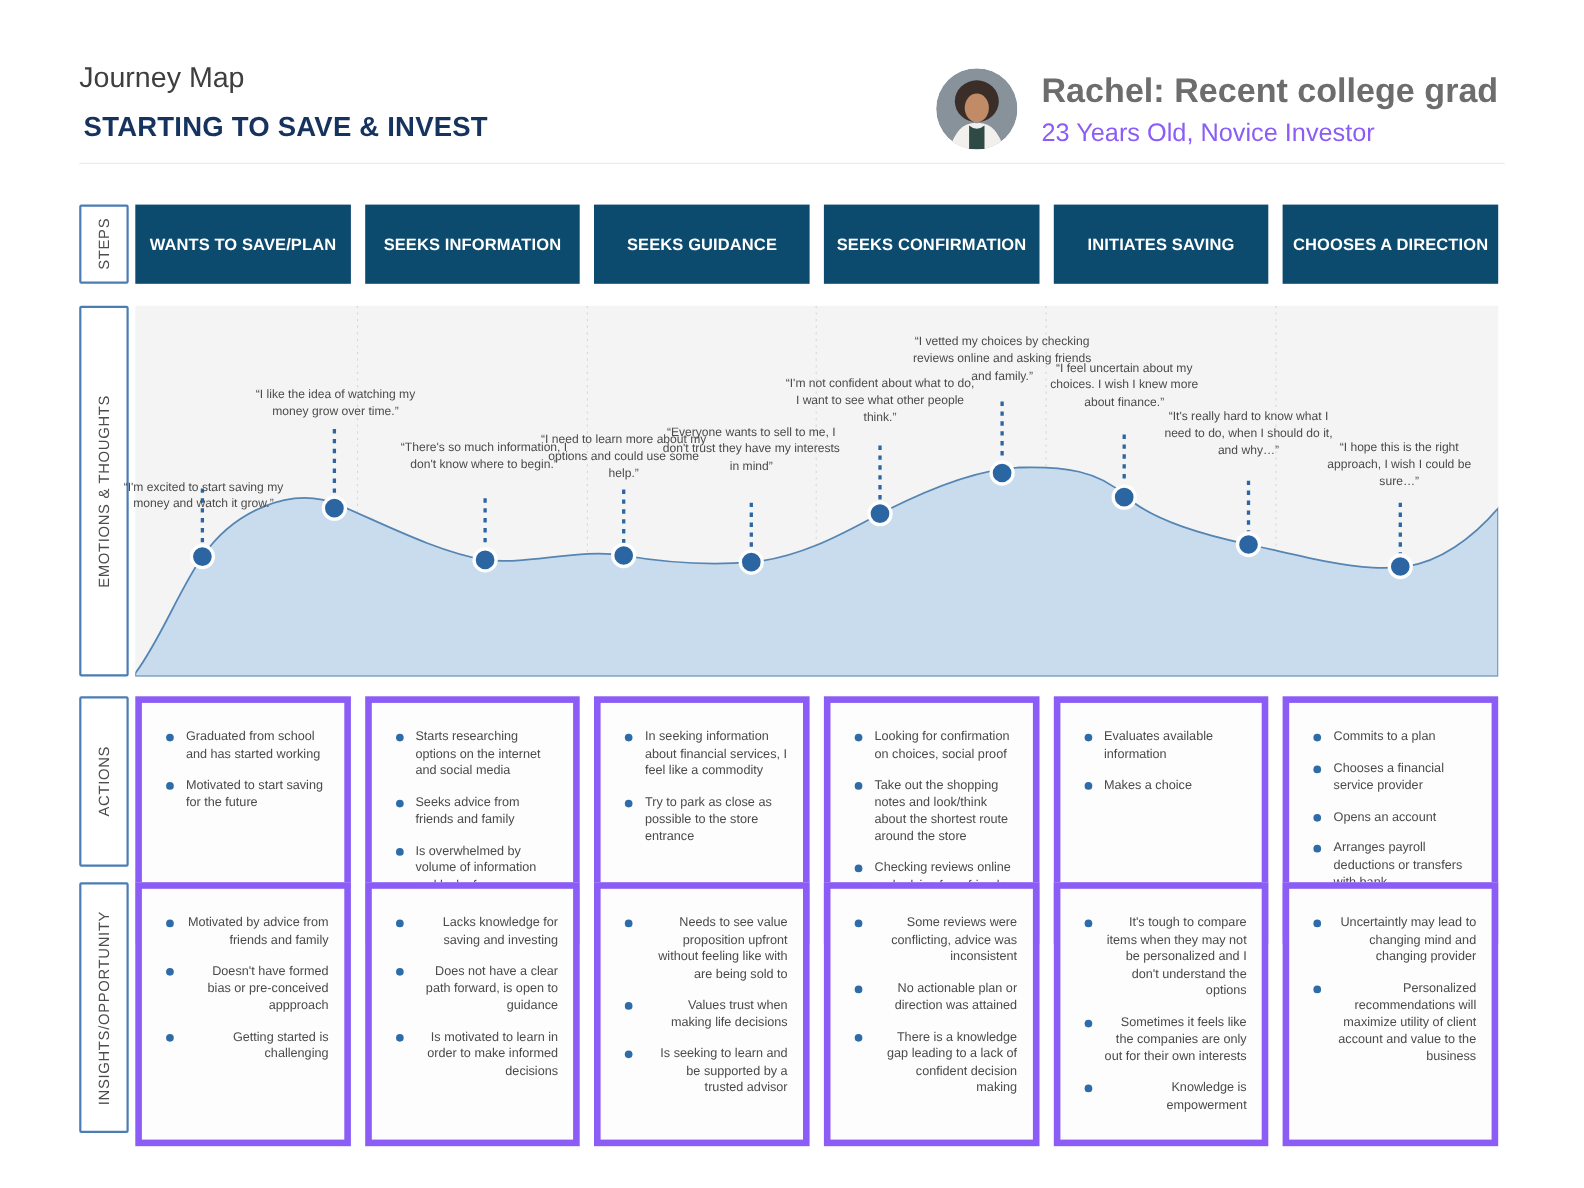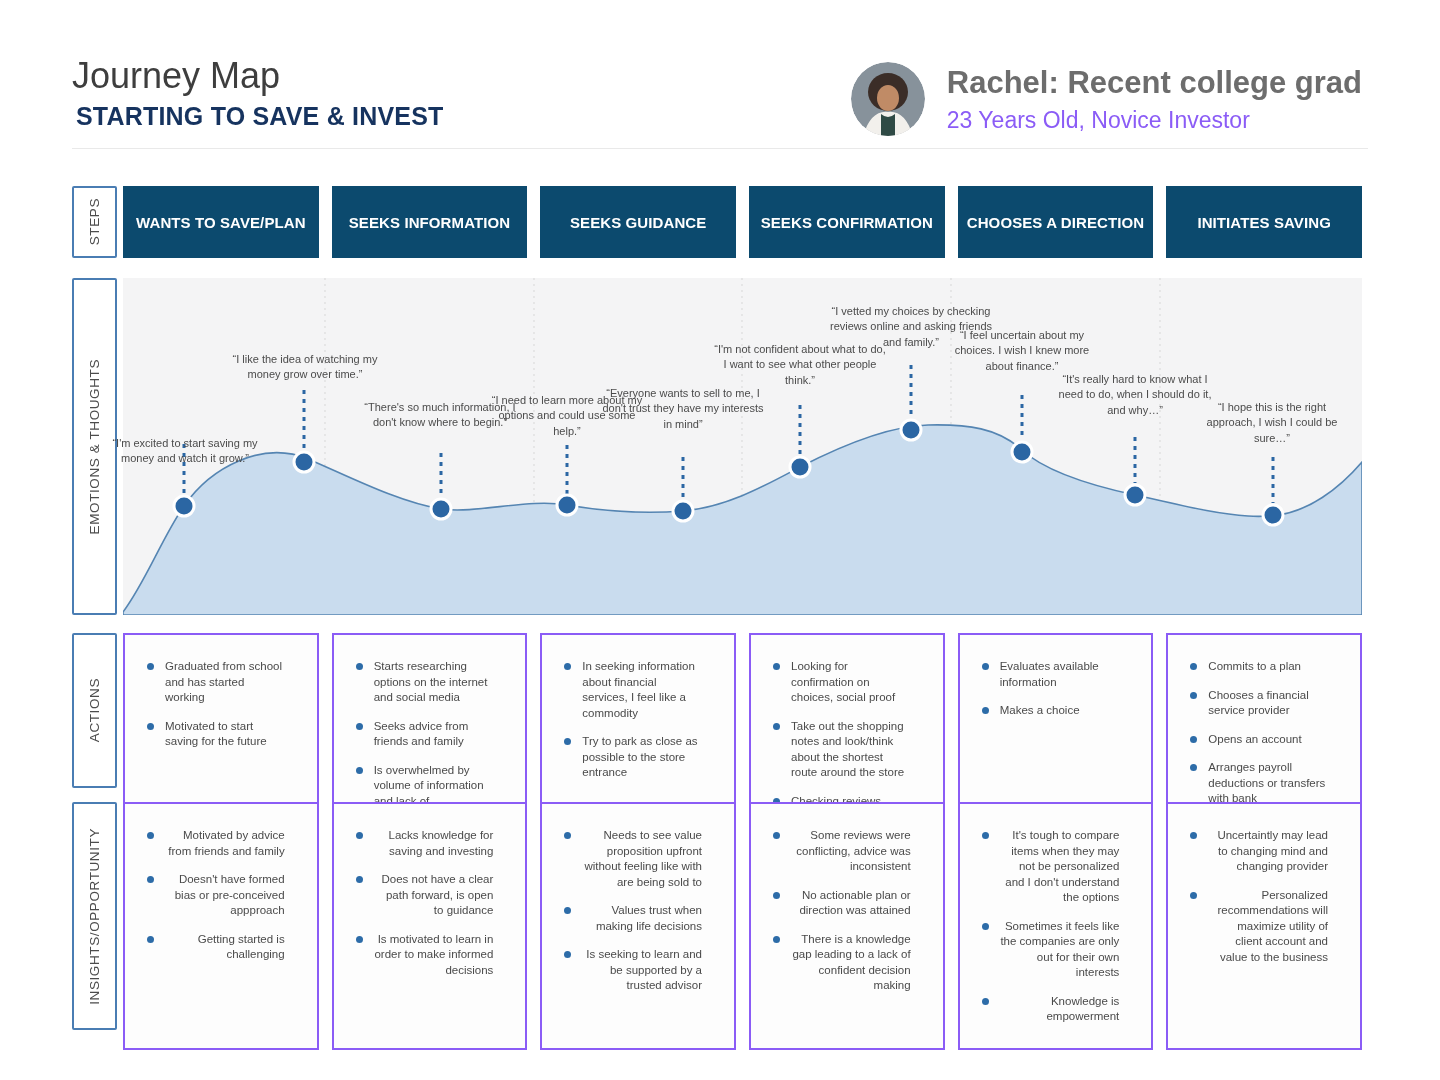--- a/index.html
+++ b/index.html
@@ -1,21 +1,21 @@
 <!DOCTYPE html>
 <html><head>
 <meta charset="utf-8">
 <style>
   * { margin:0; padding:0; box-sizing:border-box; }
   html,body { background:#fff; }
   body { font-family:"Liberation Sans", sans-serif; color:#444; }
   .page { position:relative; width:1440px; height:1080px; background:#fff; overflow:hidden; }
 
   
-  .title { position:absolute; left:72px; top:55px; font-size:36px; font-weight:500; color:#3e3e3e; }
+  .title { position:absolute; left:72px; top:55px; font-size:26px; font-weight:500; color:#3e3e3e; }
   .subtitle { position:absolute; left:76px; top:102px; font-size:25px; font-weight:700; color:#16335f; letter-spacing:.2px; }
   .header-divider { position:absolute; left:72px; top:148px; width:1296px; height:1px; background:#e9e9e9; }
 
   .persona { position:absolute; right:78px; top:62px; display:flex; align-items:center; gap:22px; }
   .avatar { width:74px; height:74px; border-radius:50%; overflow:hidden; flex:0 0 auto; }
   .persona-text { text-align:left; }
   .persona-name { font-size:31px; font-weight:700; color:#6d6d6d; margin-bottom:6px; }
   .persona-desc { font-size:23px; color:#8b5cf6; }
 
   
@@ -37,21 +37,21 @@
 
   
   .band { position:absolute; left:123px; top:278px; width:1239px; height:337px; background:#f4f4f5; }
   .band svg { position:absolute; left:0; top:0; }
   .quote { position:absolute; font-size:11px; line-height:1.4; color:#4b4b4b; text-align:center;
            transform:translateX(-50%); }
 
   
   .actions-row  { top:633px; height:155px; }
   .insights-row { top:802px; height:160px;text-align:right; }
-  .card { background:#fdfdfd; border:2px solid #8b5cf6; padding:24px 32px 10px 18px; }
+  .card { background:#fdfdfd; border:6px solid #8b5cf6; padding:24px 14px 10px 18px; }
   .card ul { list-style:none; }
   .card li { position:relative; padding-left:22px; font-size:11.5px; line-height:1.35; color:#4a4a4a;
              margin-bottom:13px; }
   .card li::before { content:""; position:absolute; left:4px; top:4px; width:7px; height:7px;
                      border-radius:50%; background:#2d6ca8; }
 </style>
 </head>
 <body>
 
 <div class="page">
@@ -87,22 +87,22 @@
   </div>
   <div class="row-label lbl-insights">
     <span>INSIGHTS/OPPORTUNITY</span>
   </div>
 
   <div class="cols steps-row">
     <div class="step-box">WANTS TO SAVE/PLAN</div>
     <div class="step-box">SEEKS INFORMATION</div>
     <div class="step-box">SEEKS GUIDANCE</div>
     <div class="step-box">SEEKS CONFIRMATION</div>
+    <div class="step-box">INITIATES SAVING</div>
     <div class="step-box">CHOOSES A DIRECTION</div>
-    <div class="step-box">INITIATES SAVING</div>
   </div>
 
   <div class="band">
     <svg width="1239" height="337" viewBox="0 0 1239 337">
 
       <g stroke="#d7d7d7" stroke-width="1" stroke-dasharray="2 4">
         <line x1="202" y1="0" x2="202" y2="337"></line>
         <line x1="411" y1="0" x2="411" y2="337"></line>
         <line x1="619" y1="0" x2="619" y2="337"></line>
         <line x1="828" y1="0" x2="828" y2="337"></line>

